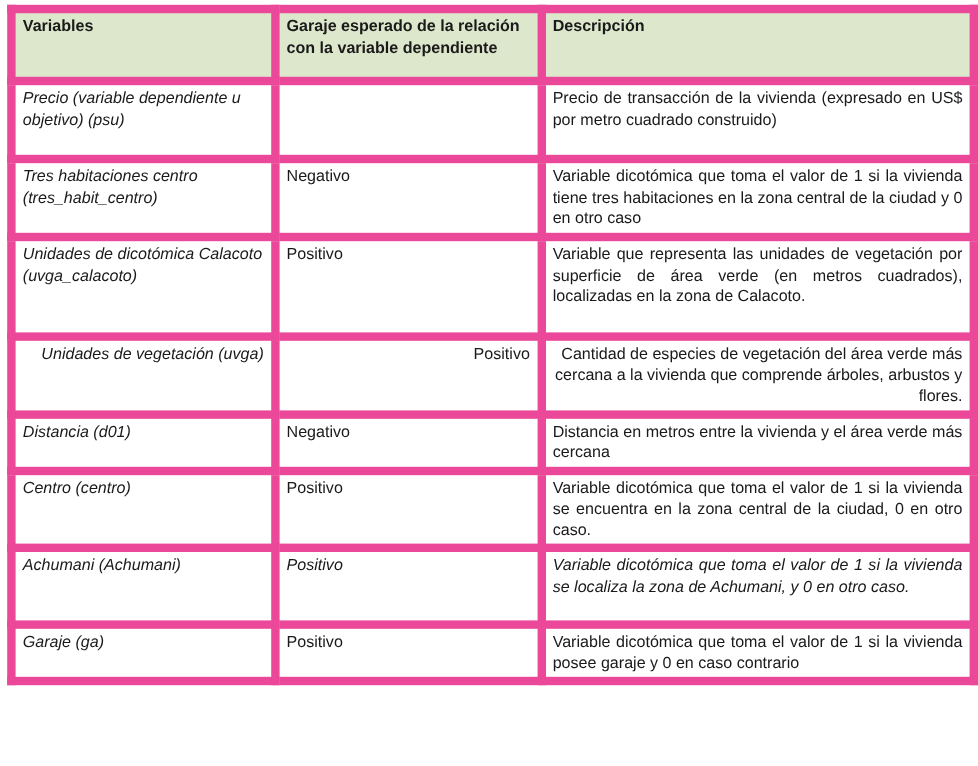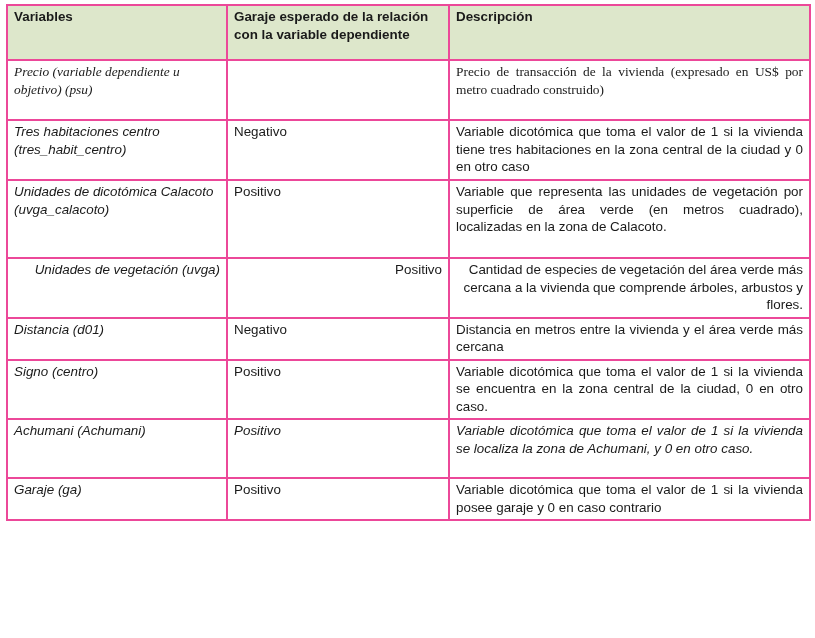--- a/index.html
+++ b/index.html
@@ -5,36 +5,36 @@
     html, body { margin: 0; padding: 0; background: #ffffff; }
     body { width: 815px; height: 638px; overflow: hidden; position: relative; }
     table {
       position: absolute; left: 6px; top: 4px;
       border-collapse: collapse;
       font-family: "Liberation Sans", sans-serif;
       font-size: 13.4px; line-height: 17.5px; color: #1a1a1a;
       table-layout: fixed;
     }
     td, th {
-      border: 2px solid #ec4899;
+      border: 7px solid #ec4899;
       vertical-align: top;
       padding: 2px 6px 3px 6px;
       text-align: left;
     }
     th {
       background: #dde7cb;
       font-weight: bold;
       height: 48px;
     }
     col.c1 { width: 220px; }
     col.c2 { width: 222px; }
     col.c3 { width: 361px; }
     td.var { font-style: italic; }
     td.desc { text-align: justify; }
-    .r1 td { height: 53px; font-family: Liberation Serif, serif; }
+    .r1 td { height: 53px; }
     .r2 td { height: 53px; margin-left: 17px; }
     .r3 td { height: 71px; }
     .r4 td { height: 52px; text-align: right; }
     .r5 td { height: 35px; }
     .r6 td { height: 53px; }
     .r7 td { height: 52px; }
     .r8 td { height: 53px; }
     .r9 td { height: 52px; font-style: italic; }
     .r10 td { height: 34px; }
   </style>
@@ -61,34 +61,34 @@
       <td class="desc">Precio de transacción de la vivienda (expresado en US$ por metro cuadrado construido)</td>
     </tr>
     <tr class="r2">
       <td class="var">Tres habitaciones centro (tres_habit_centro)</td>
       <td>Negativo</td>
       <td class="desc">Variable dicotómica que toma el valor de 1 si la vivienda tiene tres habitaciones en la zona central de la ciudad y 0 en otro caso</td>
     </tr>
     <tr class="r3">
       <td class="var">Unidades de dicotómica Calacoto (uvga_calacoto)</td>
       <td>Positivo</td>
-      <td class="desc">Variable que representa las unidades de vegetación por superficie de área verde (en metros cuadrado), localizadas en la zona de Calacoto.</td>
+      <td class="desc">Variable que representa las unidades de vegetación por superficie de área verde (en metros cuadrados), localizadas en la zona de Calacoto.</td>
     </tr>
     <tr class="r4">
       <td class="var">Unidades de vegetación (uvga)</td>
       <td>Positivo</td>
       <td class="desc">Cantidad de especies de vegetación del área verde más cercana a la vivienda que comprende árboles, arbustos y flores.</td>
     </tr>
     <tr class="r5">
       <td class="var">Distancia (d01)</td>
       <td>Negativo</td>
       <td class="desc">Distancia en metros entre la vivienda y el área verde más cercana</td>
     </tr>
     <tr class="r7">
-      <td class="var">Signo (centro)</td>
+      <td class="var">Centro (centro)</td>
       <td>Positivo</td>
       <td class="desc">Variable dicotómica que toma el valor de 1 si la vivienda se encuentra en la zona central de la ciudad, 0 en otro caso.</td>
     </tr>
     <tr class="r9">
       <td class="var">Achumani (Achumani)</td>
       <td>Positivo</td>
       <td class="desc">Variable dicotómica que toma el valor de 1 si la vivienda se localiza la zona de Achumani, y 0 en otro caso.</td>
     </tr>
     <tr class="r10">
       <td class="var">Garaje (ga)</td>

